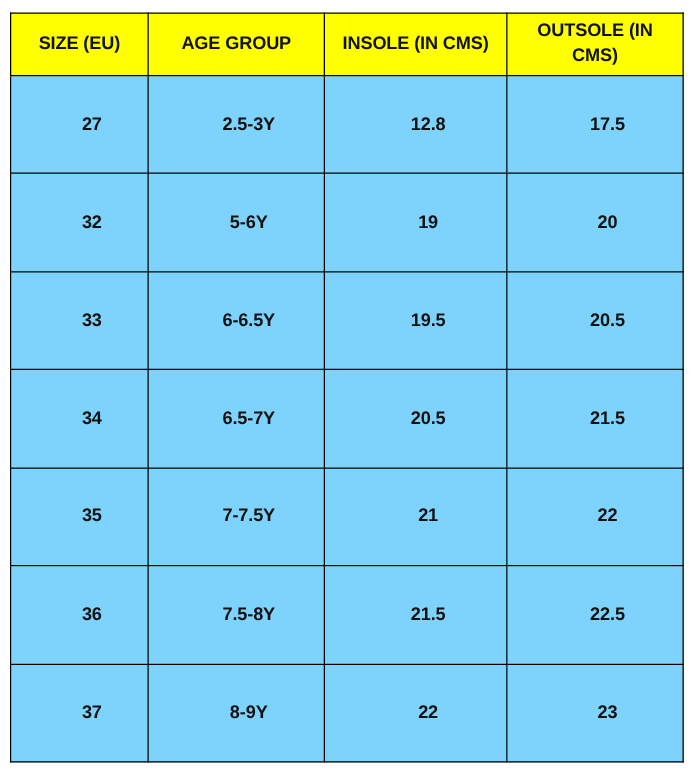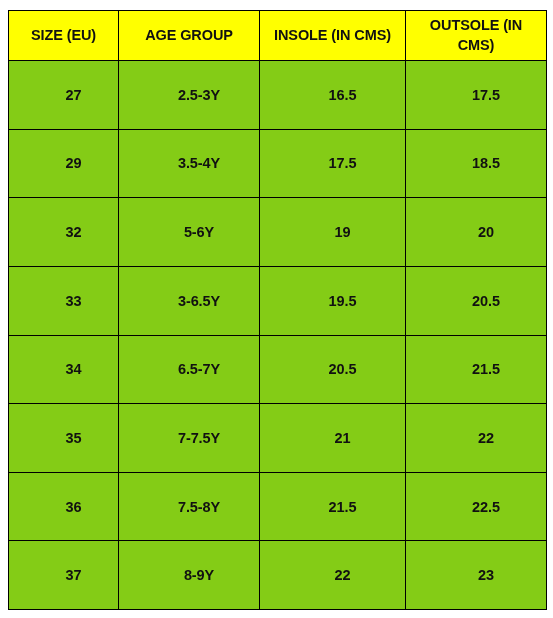--- a/index.html
+++ b/index.html
@@ -52,21 +52,21 @@
 
   #size-chart-table thead th {
     background: #ffff00;
     height: 50px;
     font-size: 14.5px;
     line-height: 1.35;
     letter-spacing: -0.1px;
   }
 
   #size-chart-table tbody td {
-    background: #84cc16;
+    background: #7dd3fc;
     height: 50px;
     font-size: 14.5px;
     letter-spacing: -0.1px;
     padding-left: 24px;
   }
 </style>
 </head>
 <body>
 
 <div id="size-chart-page">
@@ -83,38 +83,32 @@
         <th>SIZE (EU)</th>
         <th>AGE GROUP</th>
         <th>INSOLE (IN CMS)</th>
         <th>OUTSOLE (IN CMS)</th>
       </tr>
     </thead>
     <tbody id="size-chart-body">
       <tr>
         <td>27</td>
         <td>2.5-3Y</td>
-        <td>16.5</td>
+        <td>12.8</td>
         <td>17.5</td>
-      </tr>
-      <tr>
-        <td>29</td>
-        <td>3.5-4Y</td>
-        <td>17.5</td>
-        <td>18.5</td>
       </tr>
       <tr>
         <td>32</td>
         <td>5-6Y</td>
         <td>19</td>
         <td>20</td>
       </tr>
       <tr>
         <td>33</td>
-        <td>3-6.5Y</td>
+        <td>6-6.5Y</td>
         <td>19.5</td>
         <td>20.5</td>
       </tr>
       <tr>
         <td>34</td>
         <td>6.5-7Y</td>
         <td>20.5</td>
         <td>21.5</td>
       </tr>
       <tr>

